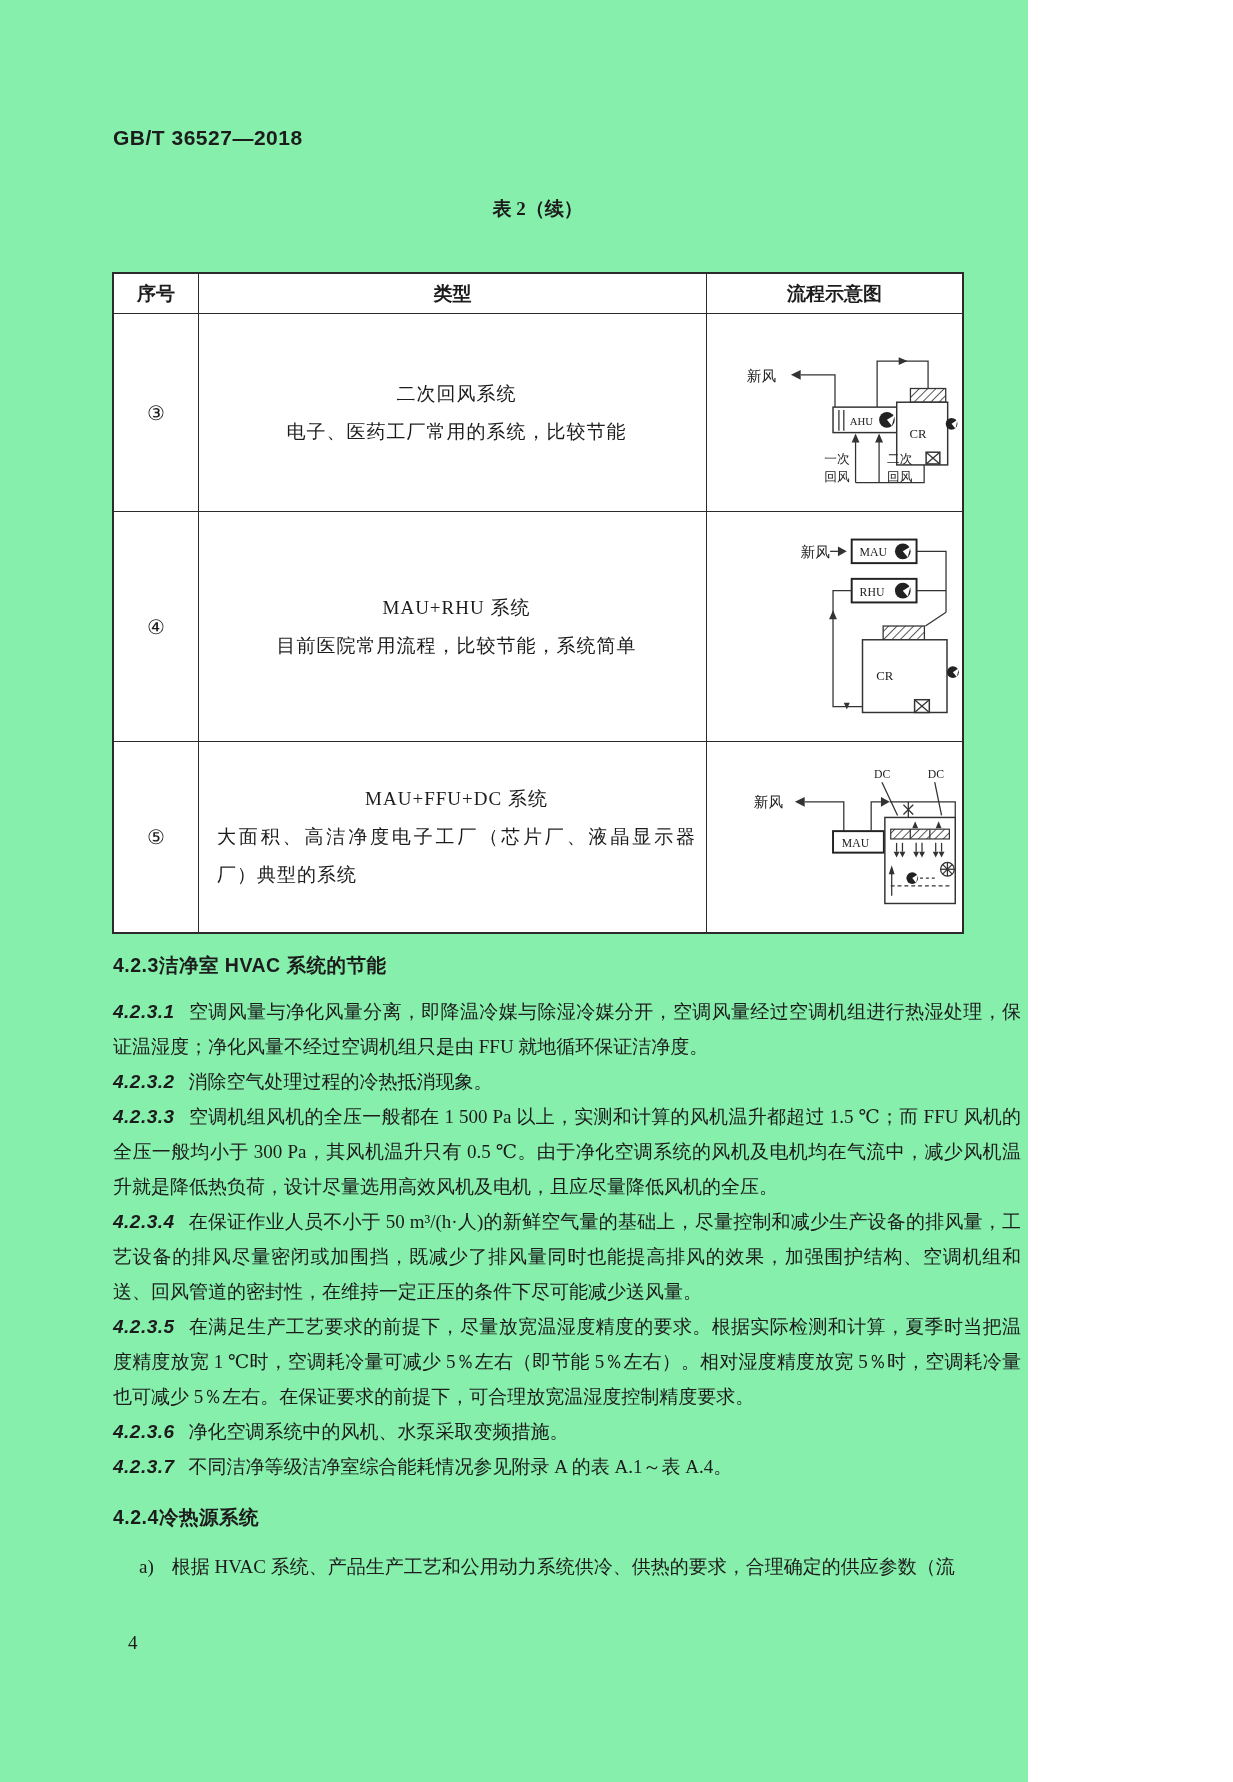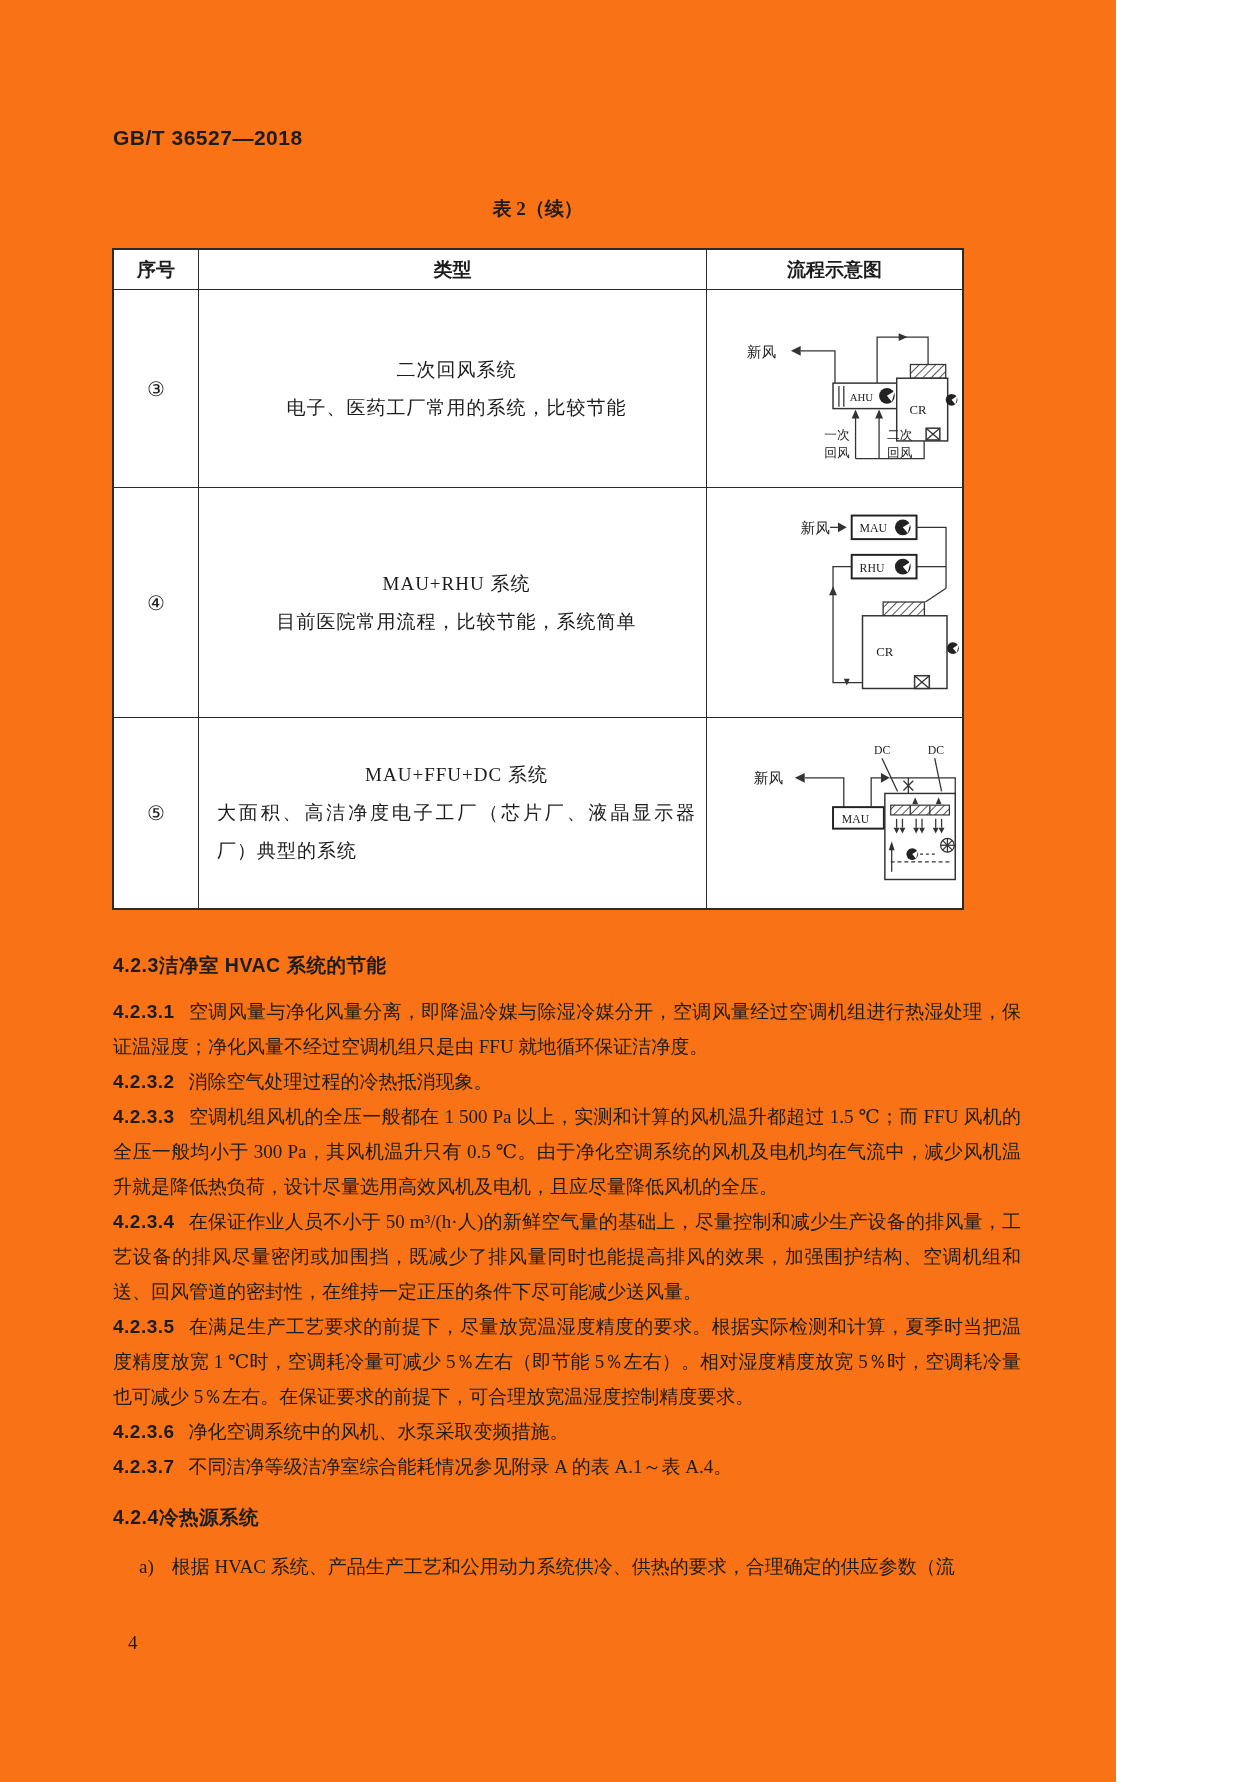--- a/index.html
+++ b/index.html
@@ -1,32 +1,32 @@
 <!DOCTYPE html>
 <html><head>
 <meta charset="utf-8">
 <style>
   html,body{margin:0;padding:0;background:#ffffff;}
   .page{
-    position:relative; width:1116px; height:1782px; background:#f97316;
+    position:relative; width:1028px; height:1782px; background:#86efac;
     font-family:"Liberation Serif","DejaVu Serif",serif; color:#1c1c1c;
     overflow:hidden;
   }
   .docnum{
     position:absolute; left:113px; top:126px;
     font-family:"Liberation Sans","DejaVu Sans",sans-serif;
     font-weight:700; font-size:21px; letter-spacing:0.5px;
   }
   .caption{
     position:absolute; left:112px; top:196px; width:851px;
     text-align:center; font-weight:700; font-size:19px;
   }
   
   .tbl{
-    position:absolute; left:112px; top:248px;
+    position:absolute; left:112px; top:272px;
     display:grid;
     grid-template-columns:85px 508px 255px;
     grid-template-rows:40px 198px 230px 190px;
     border:2px solid #2b2b2b;
     font-size:19px;
   }
   .c{ border-right:1.5px solid #2b2b2b; border-bottom:1.5px solid #2b2b2b;
       display:flex; align-items:center; justify-content:center; background:#fff;}
   .c.last-col{border-right:none;}
   .c.last-row{border-bottom:none;}
@@ -49,21 +49,21 @@
   .bodytxt h3{
     font-family:"Liberation Sans","DejaVu Sans",sans-serif;
     font-size:19.5px; font-weight:700; margin:0 0 12px 0; line-height:34px;
     text-align:left; letter-spacing:0.5px;
   }
   .bodytxt h3 .hnum{ }
   .bodytxt h3.h424{ margin:16px 0 14px 0; }
   .bodytxt p{ margin:0; }
   .pn{
     font-family:"Liberation Sans","DejaVu Sans",sans-serif;
-    font-weight:700; margin-right:14px; letter-spacing:0.5px;
+    font-weight:700; margin-right:14px; letter-spacing:0.5px;font-style:italic;
   }
   p.indent{ text-indent:38px; }
   p.item{ padding-left:26px; margin-top:15px; }
   p.item .mk{ margin-right:18px; }
   .pgnum{ position:absolute; left:128px; top:1632px; font-size:19px; }
 </style>
 </head>
 <body>
 
 <div class="page">

